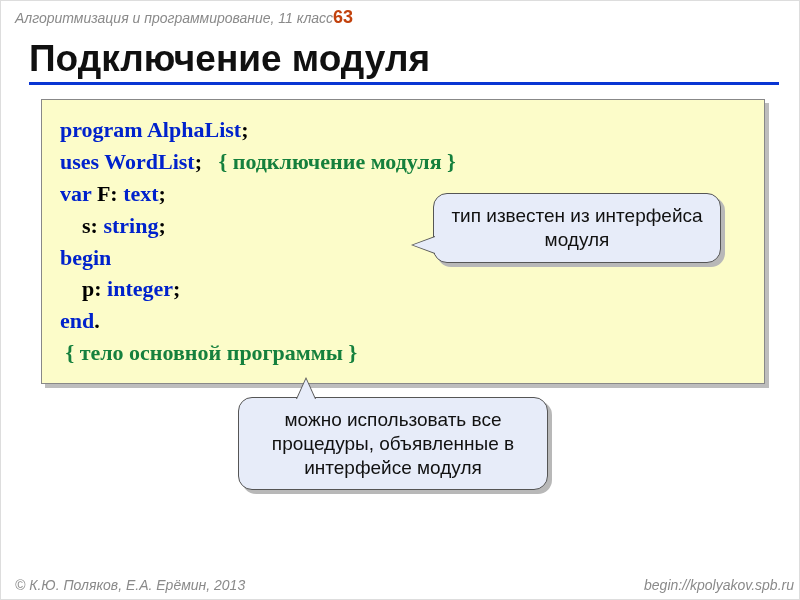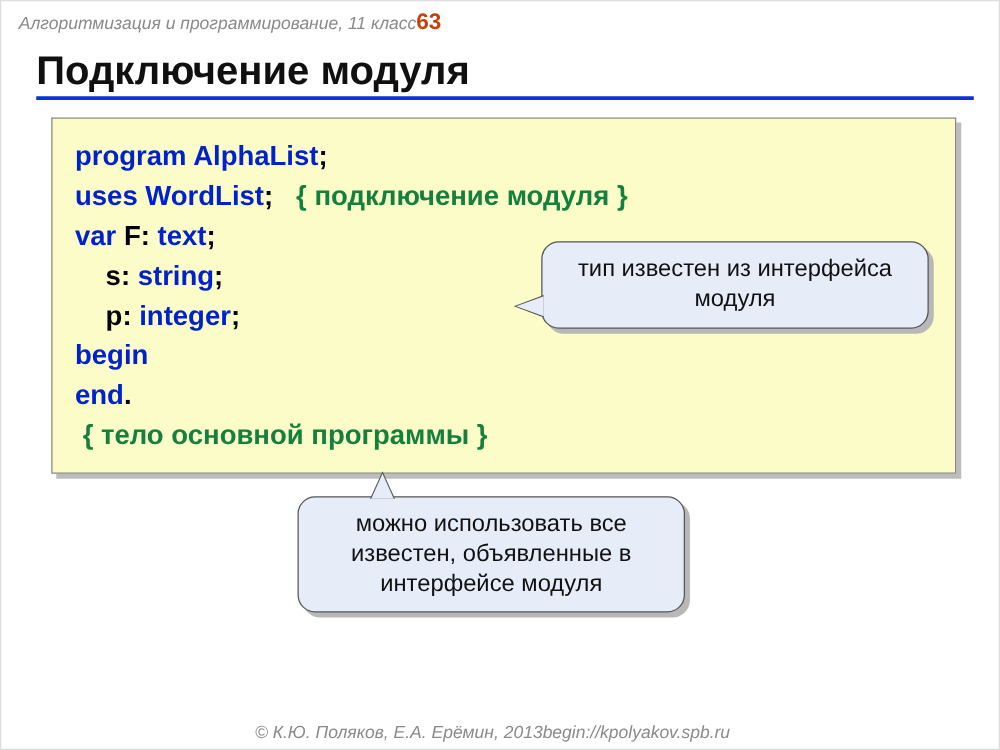--- a/index.html
+++ b/index.html
@@ -22,31 +22,31 @@
   .pagenum {
     font-style: normal;
     font-weight: bold;
     color: #c2410c;
     font-size: 18px;
   }
   .title {
     margin: 6px 20px 14px 28px;
     color: #101010;
     font-weight: bold;
-    font-size: 32px;
+    font-size: 37px;
     border-bottom: 3px solid #0935d3;
     padding-bottom: 2px;
   }
   .codebox {
     margin: 0 34px 0 40px;
     background: #fcfcc9;
     border: 1px solid #888;
     box-shadow: 4px 4px 0 #bdbdbd;
     padding: 14px 18px 14px 18px;
-    font-family: Liberation Sans, sans-serif;
+    font-family: Liberation Serif, serif;
     font-size: 22px;
     font-weight: bold;
     line-height: 1.45;
     position: relative;
   }
   .k-blue  { color: #0022cc; }
   .k-green { color: #15803d; }
   .code-line { white-space: pre; color: #000; }
 
   .callout {
@@ -54,21 +54,21 @@
     background: #e7ecf9;
     border: 1px solid #555;
     border-radius: 14px;
     box-shadow: 4px 4px 0 #b8b8b8;
     text-align: center;
     font-size: 19px;
     line-height: 1.25;
     color: #111;
     padding: 10px 16px;
   }
-  .callout1 { top: 192px; left: 432px; width: 310px; }
+  .callout1 { top: 192px; left: 432px; width: 288px; }
 
   .tail {
     position: absolute;
     width: 0; height: 0;
   }
   .tail1-outer {
     top: 235px; left: 410px;
     border-top: 9px solid transparent;
     border-bottom: 9px solid transparent;
     border-right: 24px solid #555;
@@ -91,53 +91,53 @@
   }
   .tail2-inner {
     top: 378px; left: 296px;
     border-left: 9px solid transparent;
     border-right: 9px solid transparent;
     border-bottom: 20px solid #e7ecf9;
   }
 
   .footer {
     position: absolute;
-    bottom: 6px; left: 14px; right: 26px;
+    bottom: 6px; left: 14px; right: 5px;
     display: flex;
-    justify-content: center;
+    justify-content: space-between;
     color: #8a8a8a;
     font-style: italic;
     font-size: 14px;
   }
 </style>
 </head>
 <body>
 
 <div class="header">
   <span>Алгоритмизация и программирование, 11 класс</span>
   <span class="pagenum">63</span>
 </div>
 
 <div class="title">Подключение модуля</div>
 
 <div class="codebox">
   <div class="code-line"><span class="k-blue">program </span><span class="k-blue">AlphaList</span><span>;</span></div>
   <div class="code-line"><span class="k-blue">uses </span><span class="k-blue">WordList</span><span>;   </span><span class="k-green">{ подключение модуля }</span></div>
   <div class="code-line"><span class="k-blue">var </span><span>F</span><span>: </span><span class="k-blue">text</span><span>;</span></div>
   <div class="code-line"><span>    </span><span>s</span><span>: </span><span class="k-blue">string</span><span>;</span></div>
+  <div class="code-line"><span class="k-blue">begin</span></div>
   <div class="code-line"><span>    </span><span>p</span><span>: </span><span class="k-blue">integer</span><span>;</span></div>
-  <div class="code-line"><span class="k-blue">begin</span></div>
   <div class="code-line"><span class="k-blue">end</span><span>.</span></div>
   <div class="code-line"><span> </span><span class="k-green">{ тело основной программы }</span></div>
 </div>
 
 <div class="callout callout1">тип известен из интерфейса модуля</div>
 <div class="tail tail1-outer"></div>
 <div class="tail tail1-inner"></div>
 
-<div class="callout callout2">можно использовать все известен, объявленные в интерфейсе модуля</div>
+<div class="callout callout2">можно использовать все процедуры, объявленные в интерфейсе модуля</div>
 <div class="tail tail2-outer"></div>
 <div class="tail tail2-inner"></div>
 
 <div class="footer">
   <span>© К.Ю. Поляков, Е.А. Ерёмин, 2013</span>
   <span>begin://kpolyakov.spb.ru</span>
 </div>
 
 </body></html>

